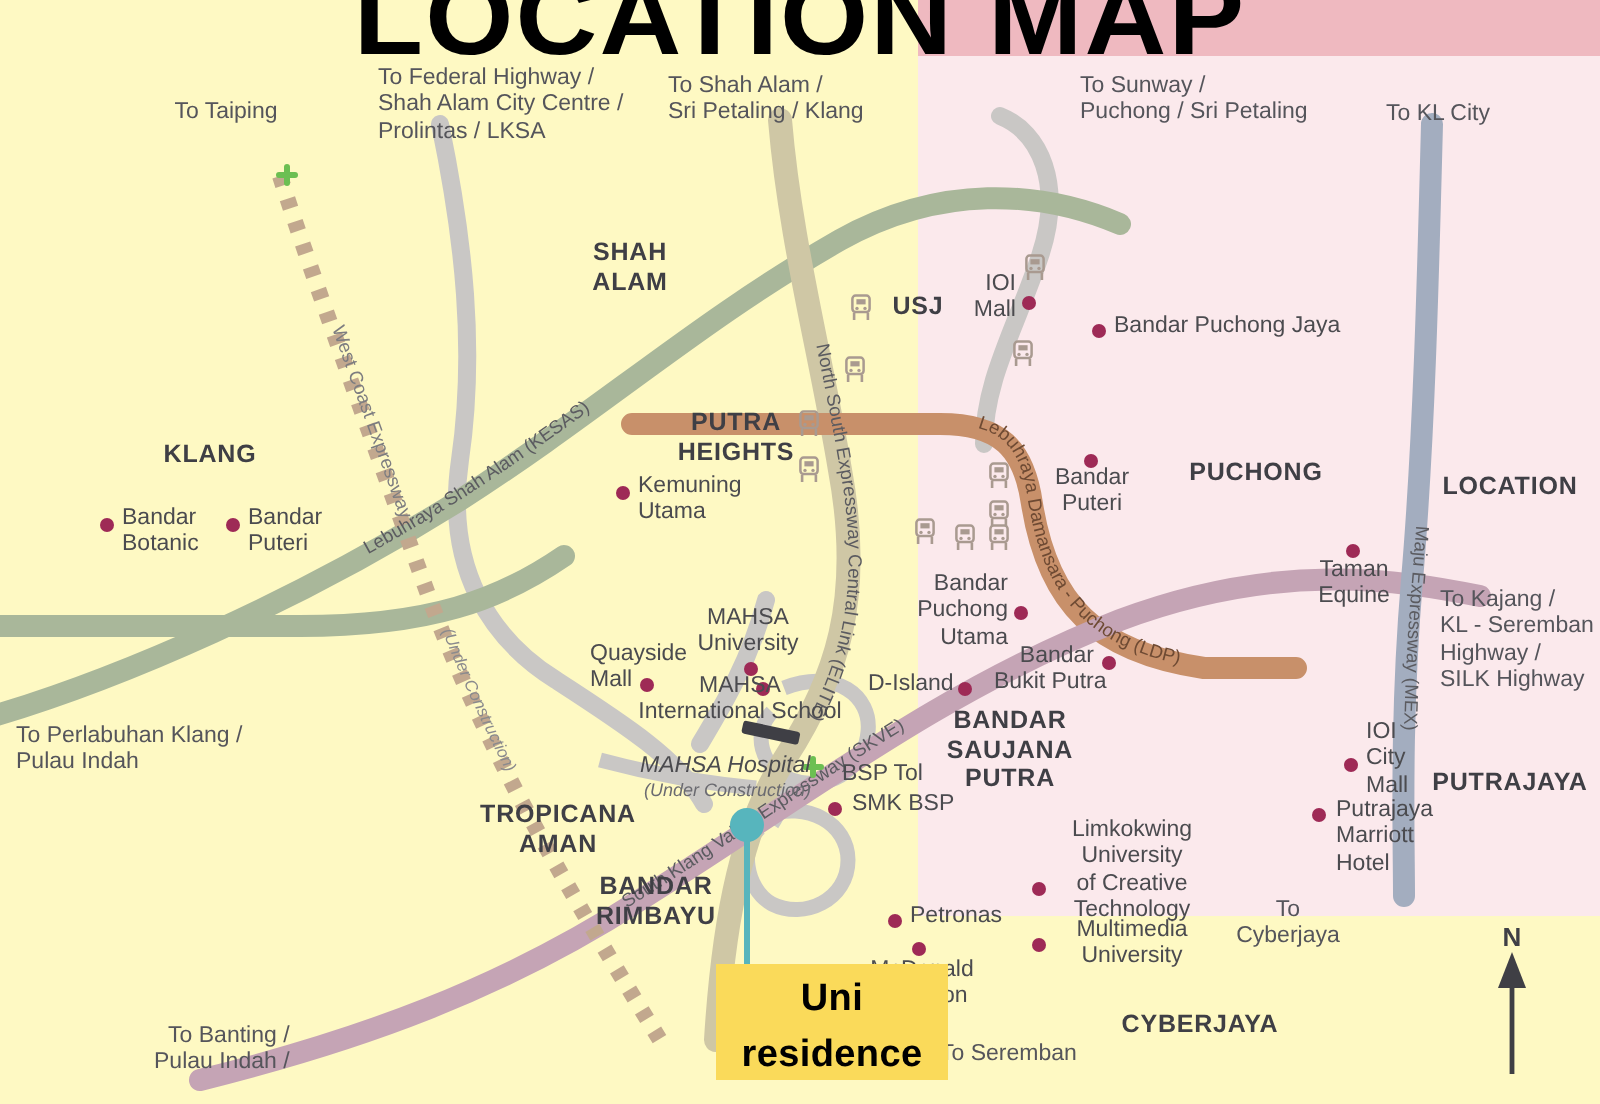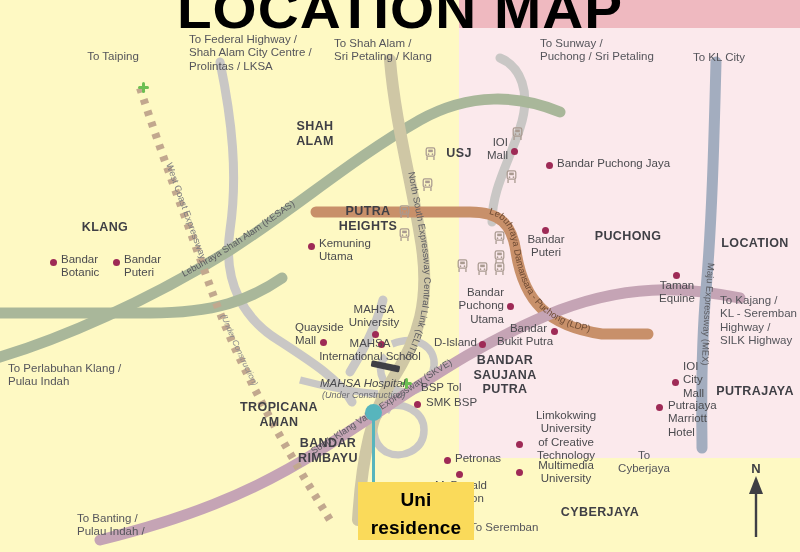--- a/index.html
+++ b/index.html
@@ -122,21 +122,21 @@
 
   <div class="lbl dir ctr" style="left:58px;top:50px;width:110px;">To Taiping</div>
   <div class="lbl dir" style="left:189px;top:33px;">To Federal Highway /<br>Shah Alam City Centre /<br>Prolintas / LKSA</div>
   <div class="lbl dir" style="left:334px;top:37px;">To Shah Alam /<br>Sri Petaling / Klang</div>
   <div class="lbl dir" style="left:540px;top:37px;">To Sunway /<br>Puchong / Sri Petaling</div>
   <div class="lbl dir" style="left:693px;top:51px;">To KL City</div>
   <div class="lbl dir" style="left:8px;top:325px;margin-top:37px;">To Perlabuhan Klang /<br>Pulau Indah</div>
   <div class="lbl dir" style="left:720px;top:294px;">To Kajang /<br>KL - Seremban<br>Highway /<br>SILK Highway</div>
   <div class="lbl dir ctr" style="left:612px;top:449px;width:64px;">To<br>Cyberjaya</div>
   <div class="lbl dir" style="left:470px;top:521px;">To Seremban</div>
-  <div class="lbl dir" style="left:77px;top:512px;">To Banting /<br>Pulau Indah /</div>
+  <div class="lbl dir" style="left:77px;top:512px;text-align:right;">To Banting /<br>Pulau Indah /</div>
 
   <div class="lbl town" style="left:275px;top:119px;width:80px;">SHAH<br>ALAM</div>
   <div class="lbl town" style="left:60px;top:220px;width:90px;">KLANG</div>
   <div class="lbl town" style="left:322px;top:204px;width:92px;">PUTRA<br>HEIGHTS</div>
   <div class="lbl town" style="left:437px;top:146px;width:44px;">USJ</div>
   <div class="lbl town" style="left:580px;top:229px;width:96px;">PUCHONG</div>
   <div class="lbl town" style="left:714px;top:236px;width:82px;">LOCATION</div>
   <div class="lbl town" style="left:225px;top:400px;width:108px;">TROPICANA<br>AMAN</div>
   <div class="lbl town" style="left:276px;top:436px;width:104px;">BANDAR<br>RIMBAYU</div>
   <div class="lbl town" style="left:459px;top:353px;width:92px;">BANDAR<br>SAUJANA<br>PUTRA</div>

